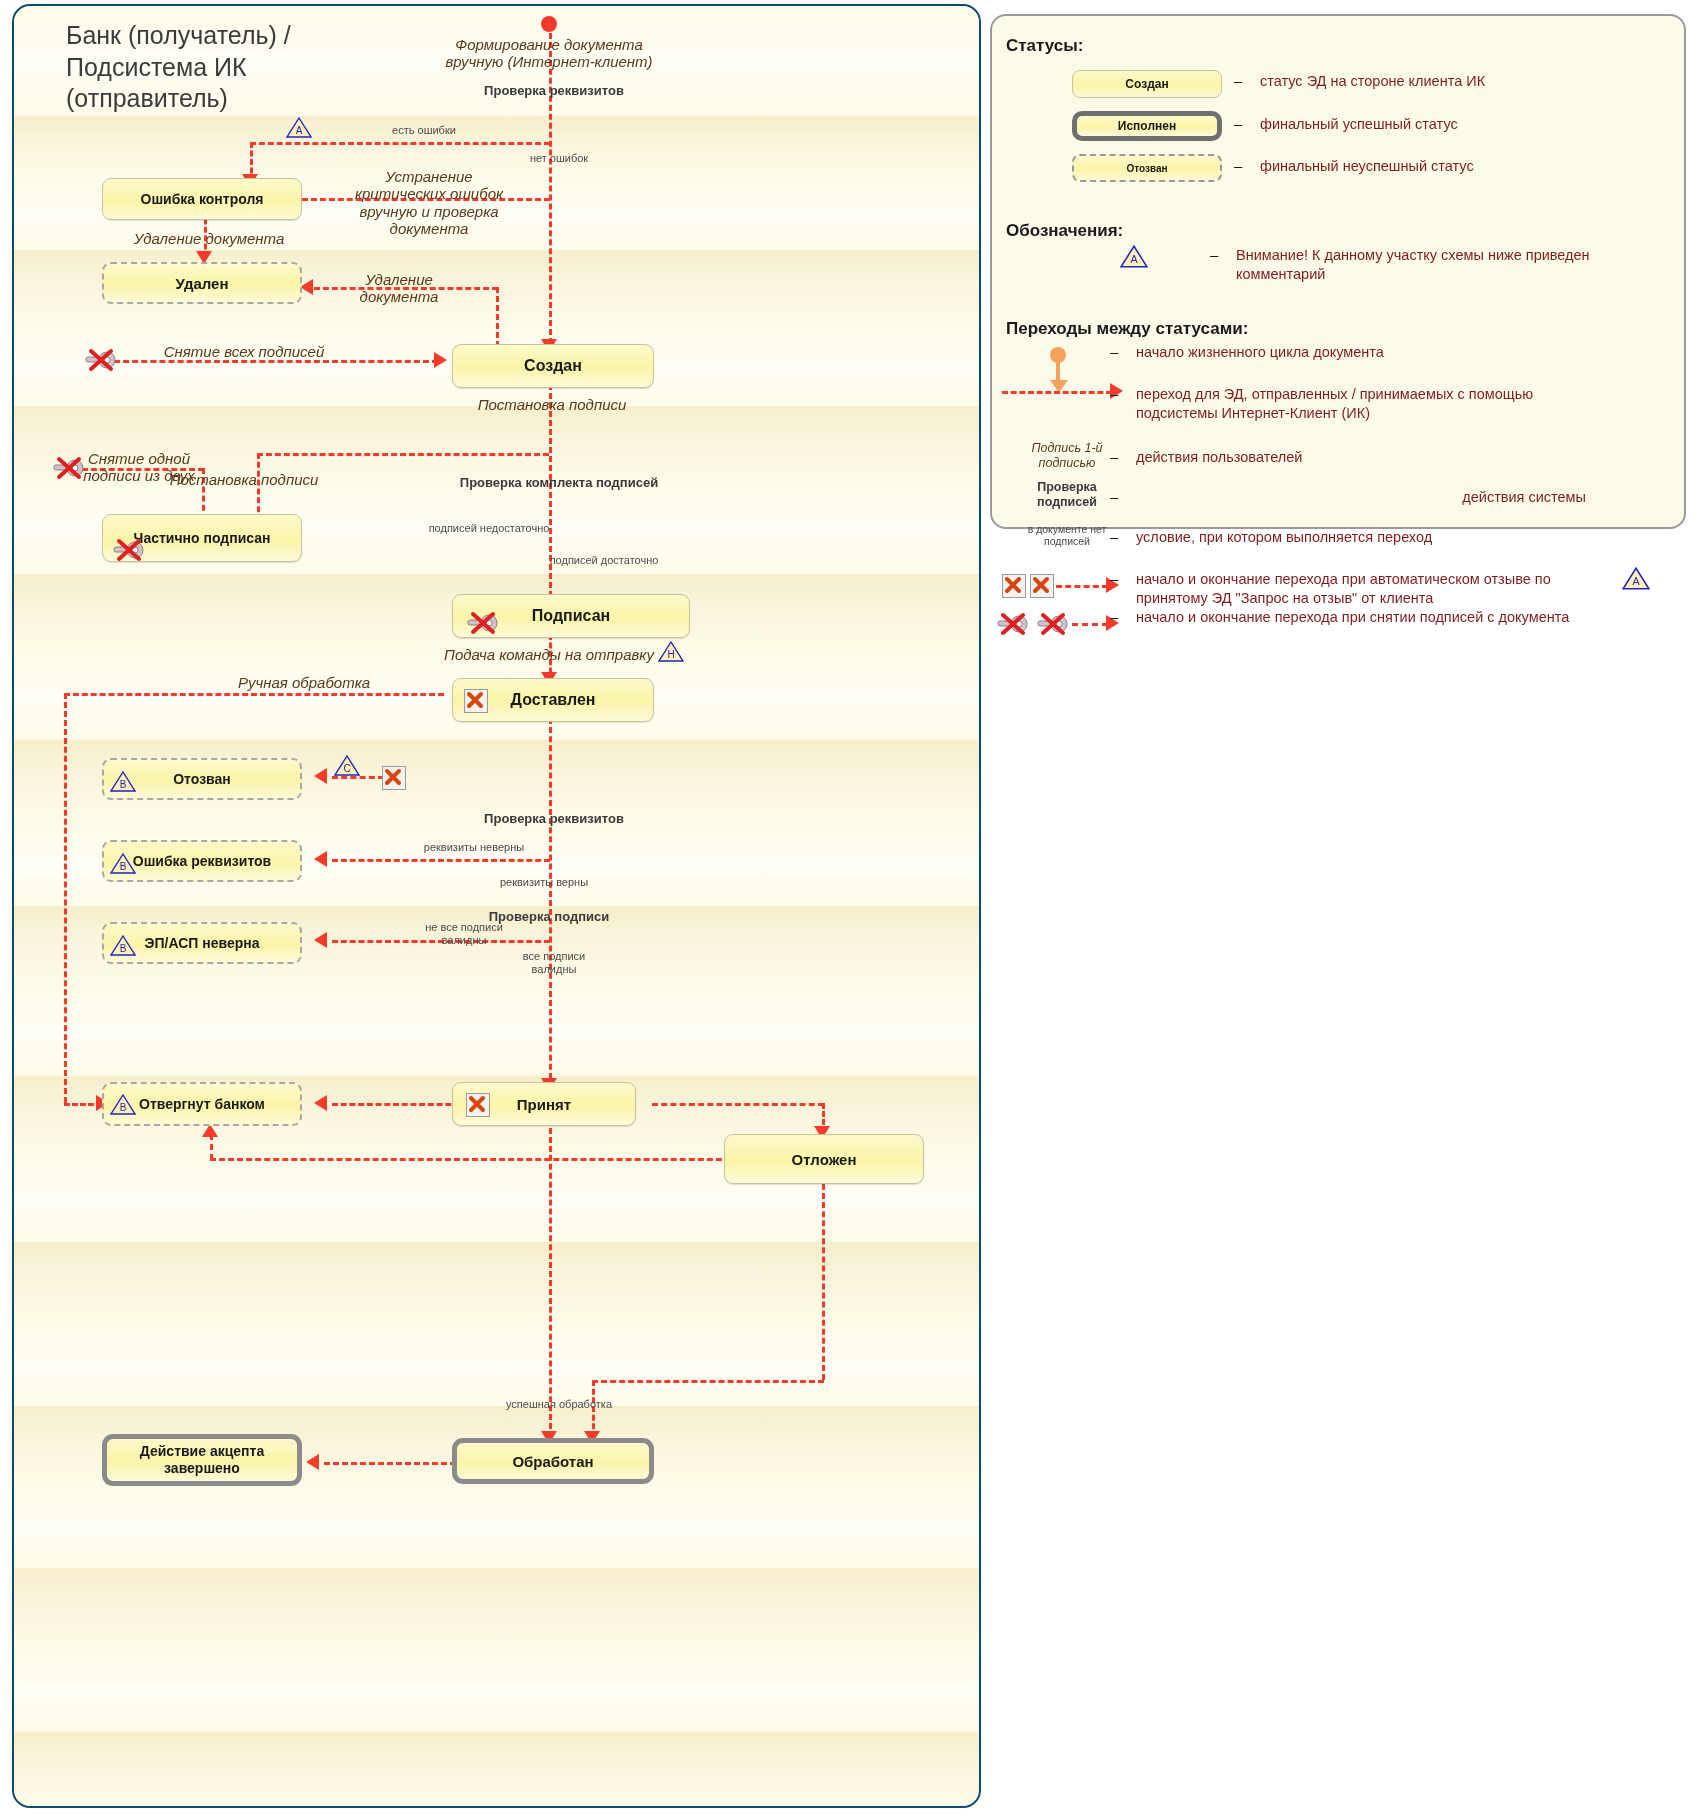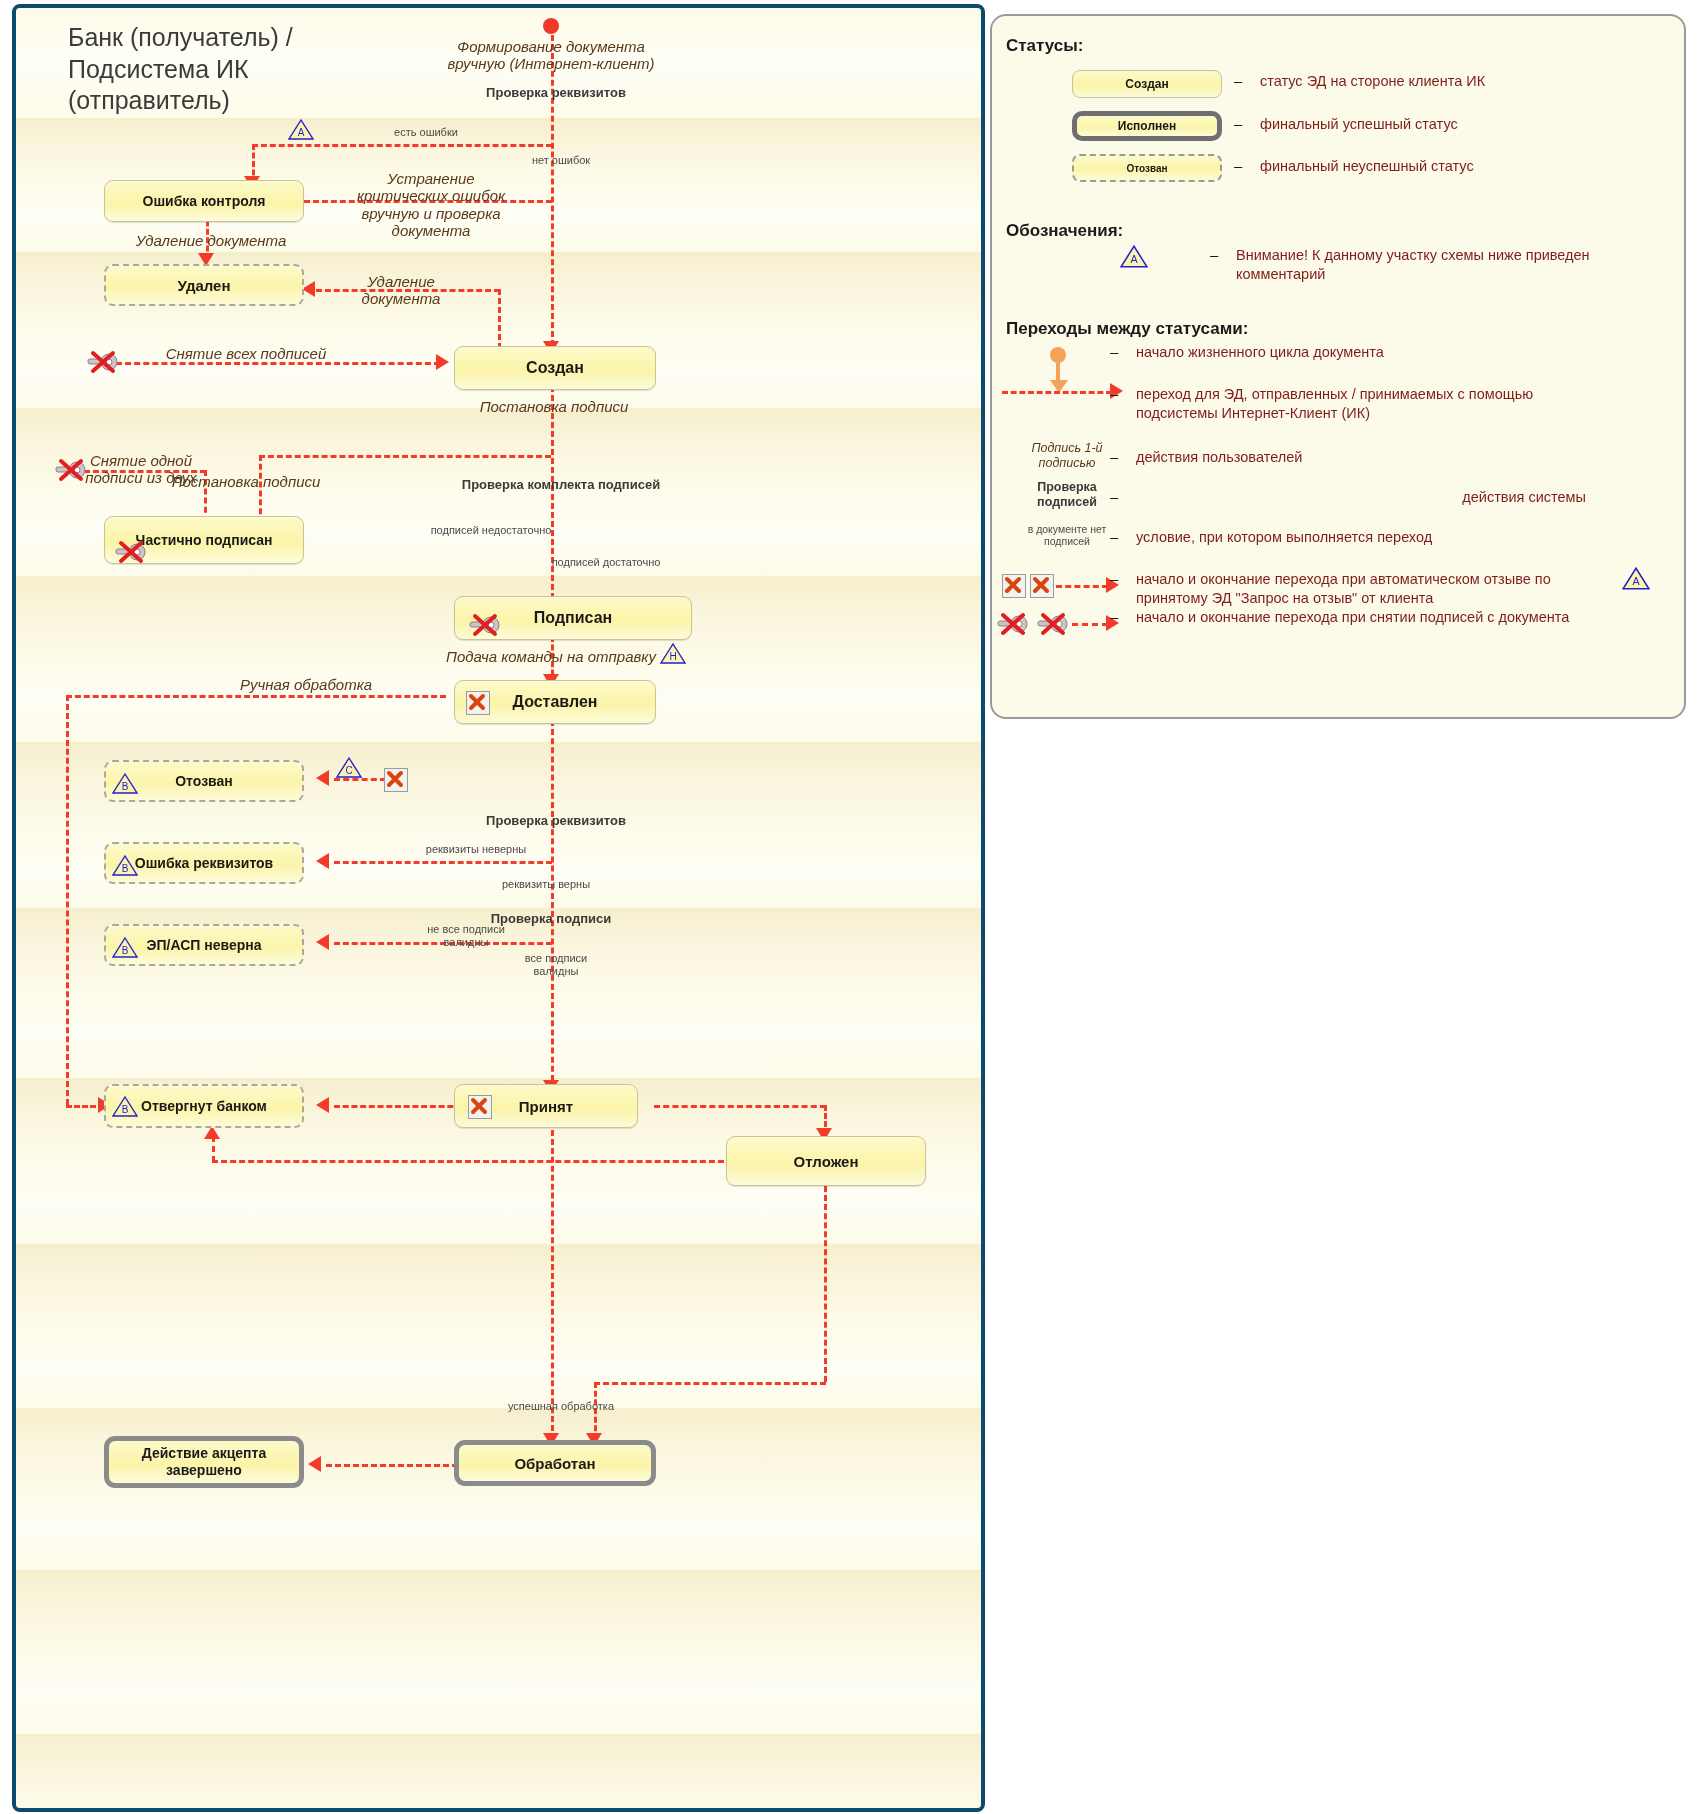--- a/index.html
+++ b/index.html
@@ -1,21 +1,21 @@
 <!DOCTYPE html>
 <html><head>
 <meta charset="utf-8">
 <style>
   html,body{margin:0;padding:0;background:#ffffff;}
   body{font-family:"Liberation Sans",sans-serif;}
   #page{position:relative;width:1699px;height:1814px;overflow:hidden;background:#fff;}
 
   
   #pool{position:absolute;left:12px;top:4px;width:965px;height:1800px;
-        border:4px solid #0c4a6e;border-radius:8px;background:#a3a3a3;overflow:hidden;}
+        border:2px solid #0c4a6e;border-radius:18px;background:#a3a3a3;overflow:hidden;}
   .stripe{position:absolute;left:0;width:100%;}
   .stripe.dark{background:linear-gradient(180deg,#f6efcd 0%,#faf5dd 45%,#fdfbe9 100%);}
   .stripe.light{background:linear-gradient(180deg,#fdfbe9 0%,#fffef5 50%,#fdfbe9 100%);}
 
   #pool-title{position:absolute;left:52px;top:14px;width:330px;
       font-size:25px;line-height:1.26;color:#3b3b3b;font-family:"Liberation Sans",sans-serif;}
 
   
   .node{position:absolute;box-sizing:border-box;border-radius:9px;
         background:linear-gradient(180deg,#fdfacb 0%,#fbf4a8 55%,#fdfbd9 100%);
@@ -40,21 +40,21 @@
   .lbl.sys{font-weight:bold;font-size:13px;color:#3a3a3a;}
   .lbl.cond{font-size:11px;color:#4a4a4a;}
 
   
   .startdot{position:absolute;width:16px;height:16px;border-radius:50%;background:#f0392a;}
   .tri{position:absolute;width:26px;height:23px;}
   .xbox{position:absolute;width:22px;height:22px;background:#f2f2ee;border:1px solid #9b9b9b;}
   .keyx{position:absolute;width:38px;height:24px;}
 
   
-  #legend{position:absolute;left:990px;top:14px;width:696px;height:705px;
+  #legend{position:absolute;left:990px;top:14px;width:696px;height:515px;
           box-sizing:border-box;border:2px solid #9a9a9a;border-radius:16px;background:#fcfbea;}
   .lg-h{position:absolute;font-weight:bold;font-size:17px;color:#1a1a1a;}
   .lg-t{position:absolute;font-size:14.5px;color:#7f1d1d;line-height:1.3;}
   .lg-dash{position:absolute;color:#1d1d1d;font-size:15px;}
   .lg-box{position:absolute;box-sizing:border-box;border-radius:8px;
           background:linear-gradient(180deg,#fdfacb 0%,#fbf4a8 55%,#fdfbd9 100%);
           display:flex;align-items:center;justify-content:center;font-weight:bold;color:#1a1a1a;}
   .lg-sample{position:absolute;text-align:center;color:#43301e;line-height:1.18;}
 </style>
 </head>

